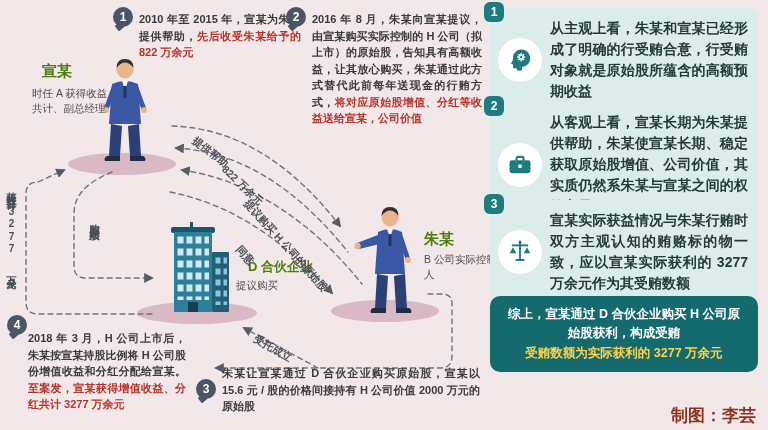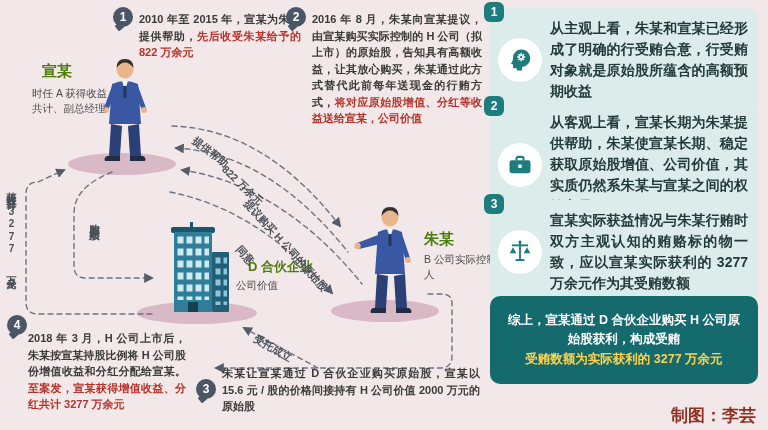--- a/index.html
+++ b/index.html
@@ -32,21 +32,21 @@
   .analysis-box p{font-size:14px;font-weight:700;color:#223a3a;line-height:1.5;text-align:justify}
   .icon-circle{width:44px;height:44px;border-radius:50%;background:#fff;flex:0 0 44px;
     display:flex;align-items:center;justify-content:center}
   .badge-teal{position:absolute;left:-6px;top:-6px;width:20px;height:20px;border-radius:6px;
     background:#1e7c7e;color:#fff;font-weight:800;font-size:12px;
     display:flex;align-items:center;justify-content:center}
 
   .conclusion{position:absolute;z-index:2;left:490px;top:296px;width:268px;min-height:74px;
     background:#156a6e;border-radius:10px;color:#fff;font-weight:800;font-size:12.5px;
     line-height:1.55;text-align:center;display:flex;flex-direction:column;justify-content:flex-end;
-    padding:15px 14px}
+    padding:9px 14px}
   .conclusion .yellow{color:#ffd34d;display:block}
 
   .credit{position:absolute;z-index:2;right:12px;top:404px;font-size:17px;font-weight:700;color:#8f3222}
 </style>
 </head>
 <body>
 
 <div class="stage">
 
   <svg class="diagram" width="768" height="430" viewBox="0 0 768 430">
@@ -130,21 +130,21 @@
     </svg>
   </div>
 
   <div class="name" style="left:42px;top:62px">宣某</div>
   <div class="subtitle" style="left:32px;top:86px;width:82px">时任 A 获得收益共计、副总经理</div>
 
   <div class="name" style="left:424px;top:230px">朱某</div>
   <div class="subtitle" style="left:424px;top:252px;width:76px">B 公司实际控制人</div>
 
   <div class="name platform-name" style="left:248px;top:258px">D 合伙企业</div>
-  <div class="subtitle" style="left:236px;top:278px">公司价值</div>
+  <div class="subtitle" style="left:236px;top:278px">提议购买</div>
 
   <div class="badge-dark" style="left:113px;top:7px">1</div>
   <div class="callout-text" style="left:139px;top:11px;width:162px">
     <span>2010 年至 2015 年，宣某为朱某提供帮助，</span><span class="red">先后收受朱某给予的 822 万余元</span>
   </div>
 
   <div class="badge-dark" style="left:286px;top:7px">2</div>
   <div class="callout-text" style="left:312px;top:11px;width:170px">
     <span>2016 年 8 月，朱某向宣某提议，由宣某购买实际控制的 H 公司（拟上市）的原始股，告知具有高额收益，让其放心购买，朱某通过此方式替代此前每年送现金的行贿方式，</span><span class="red">将对应原始股增值、分红等收益送给宣某，公司价值</span>
   </div>

